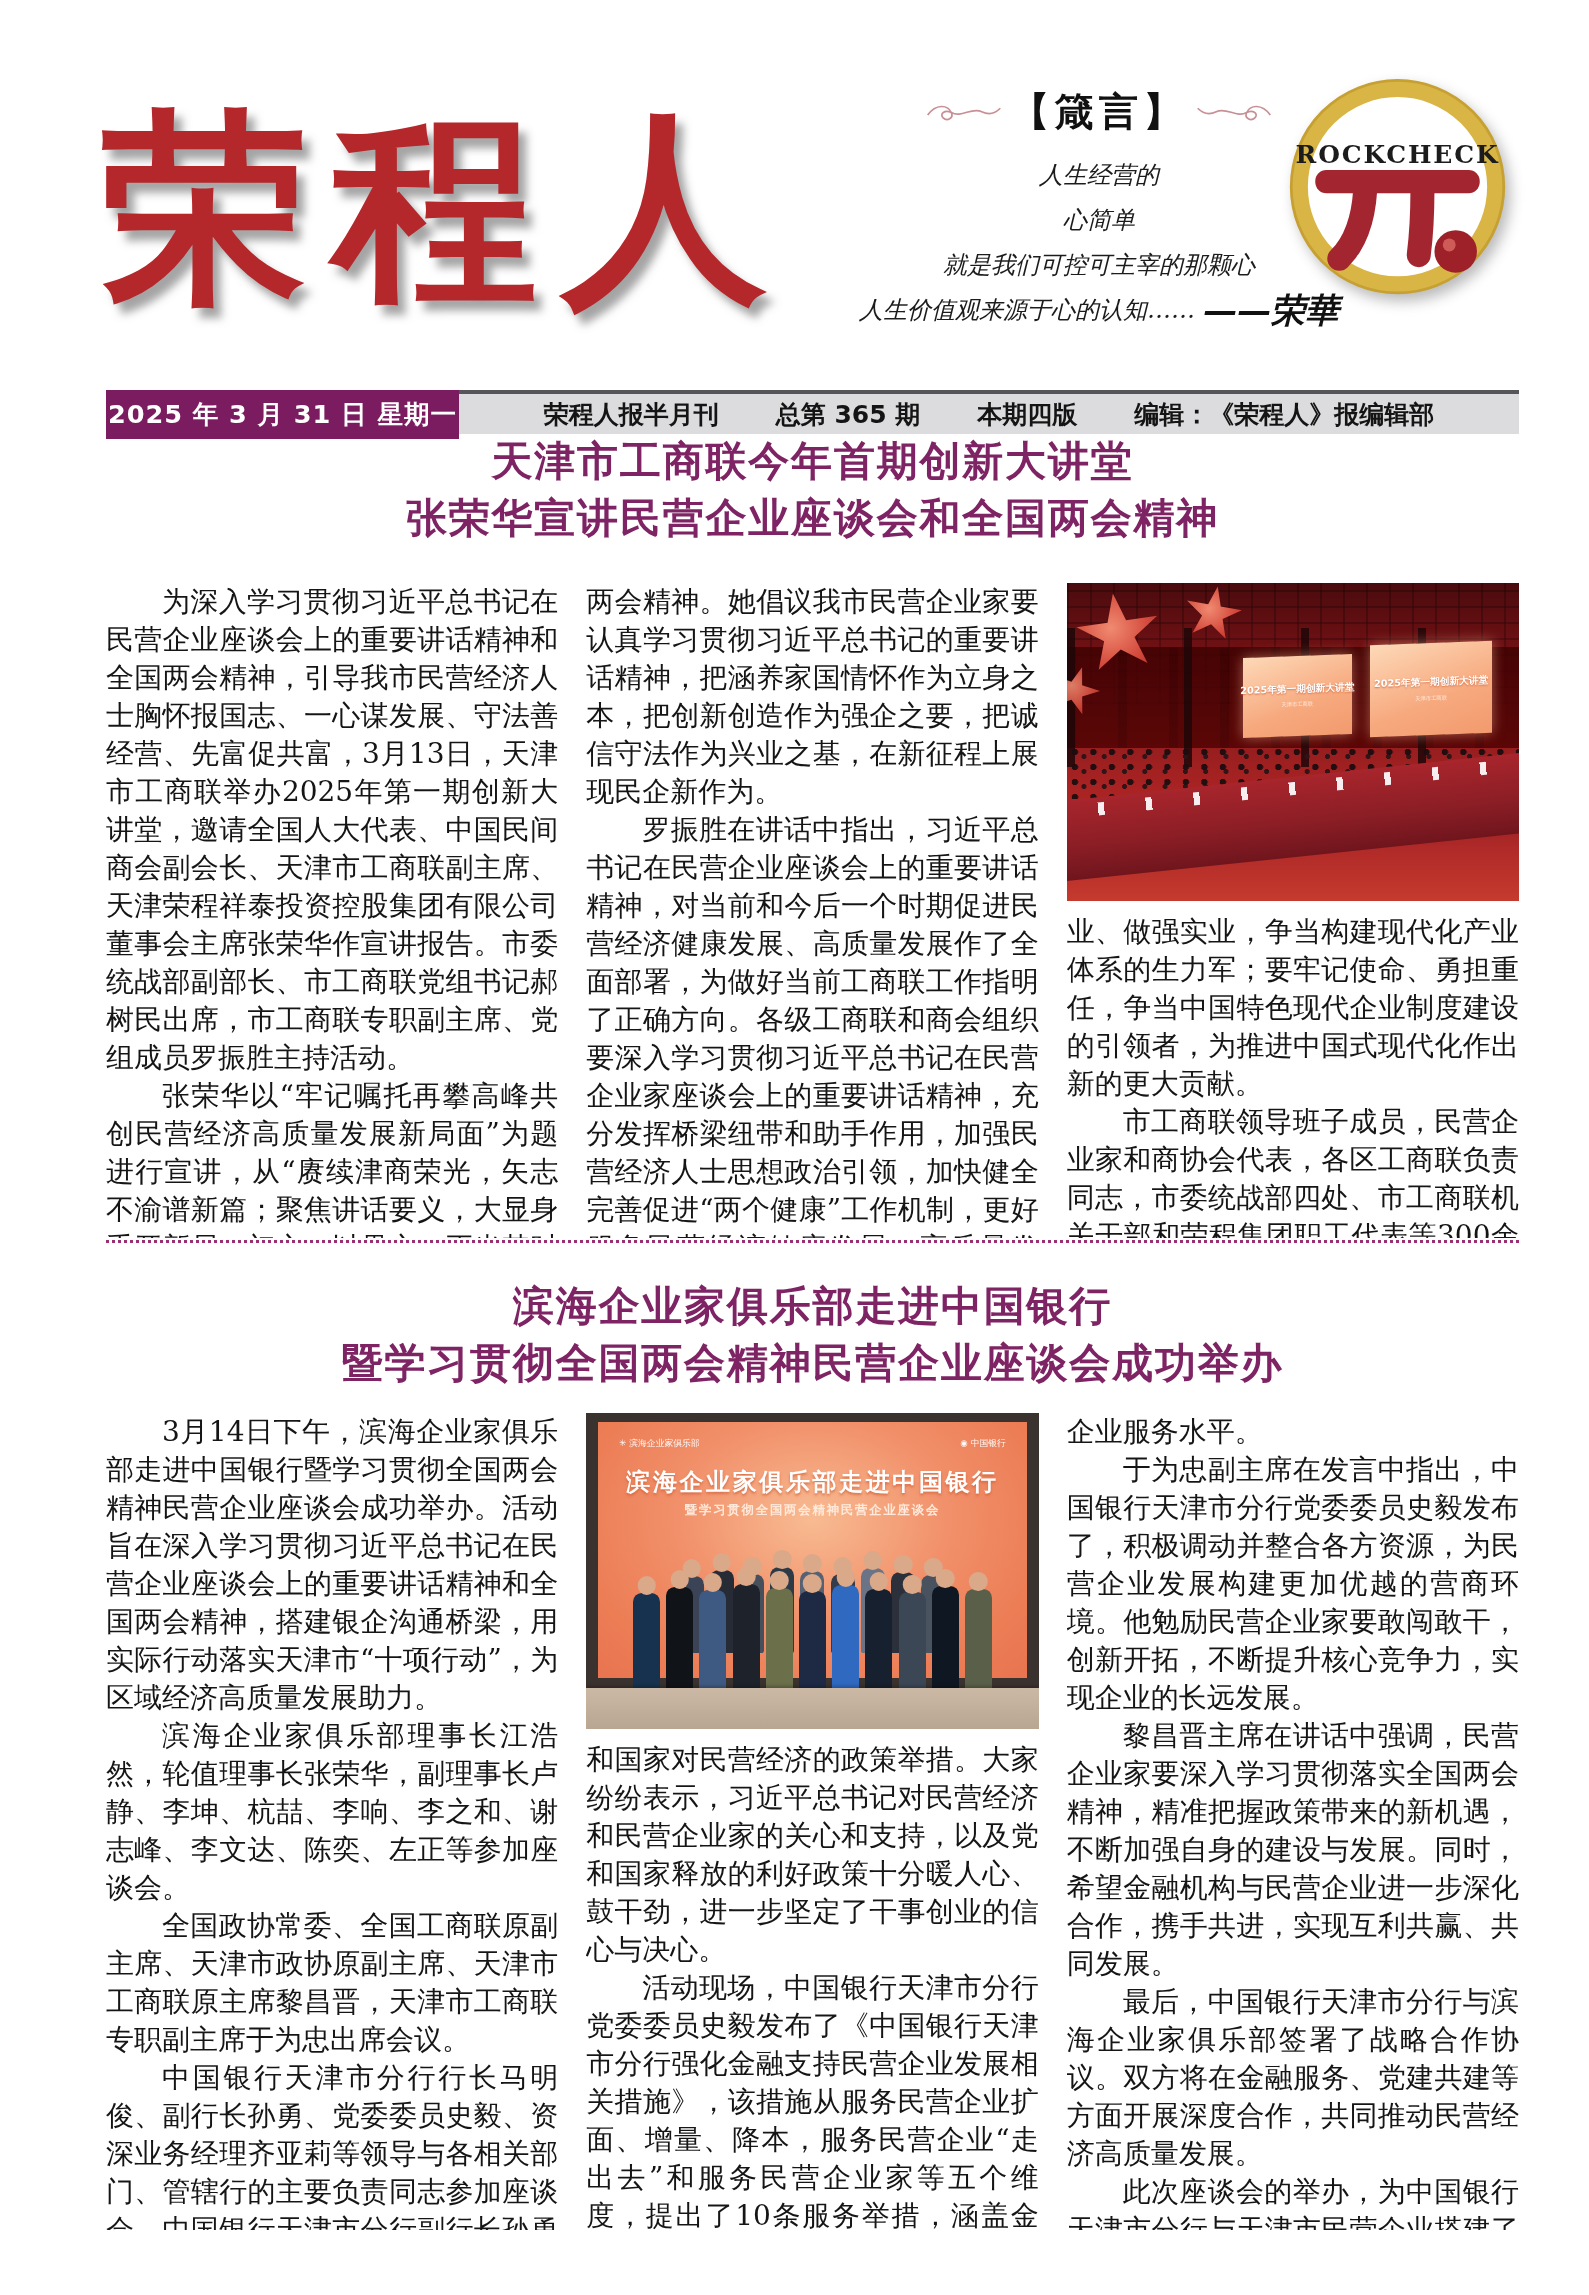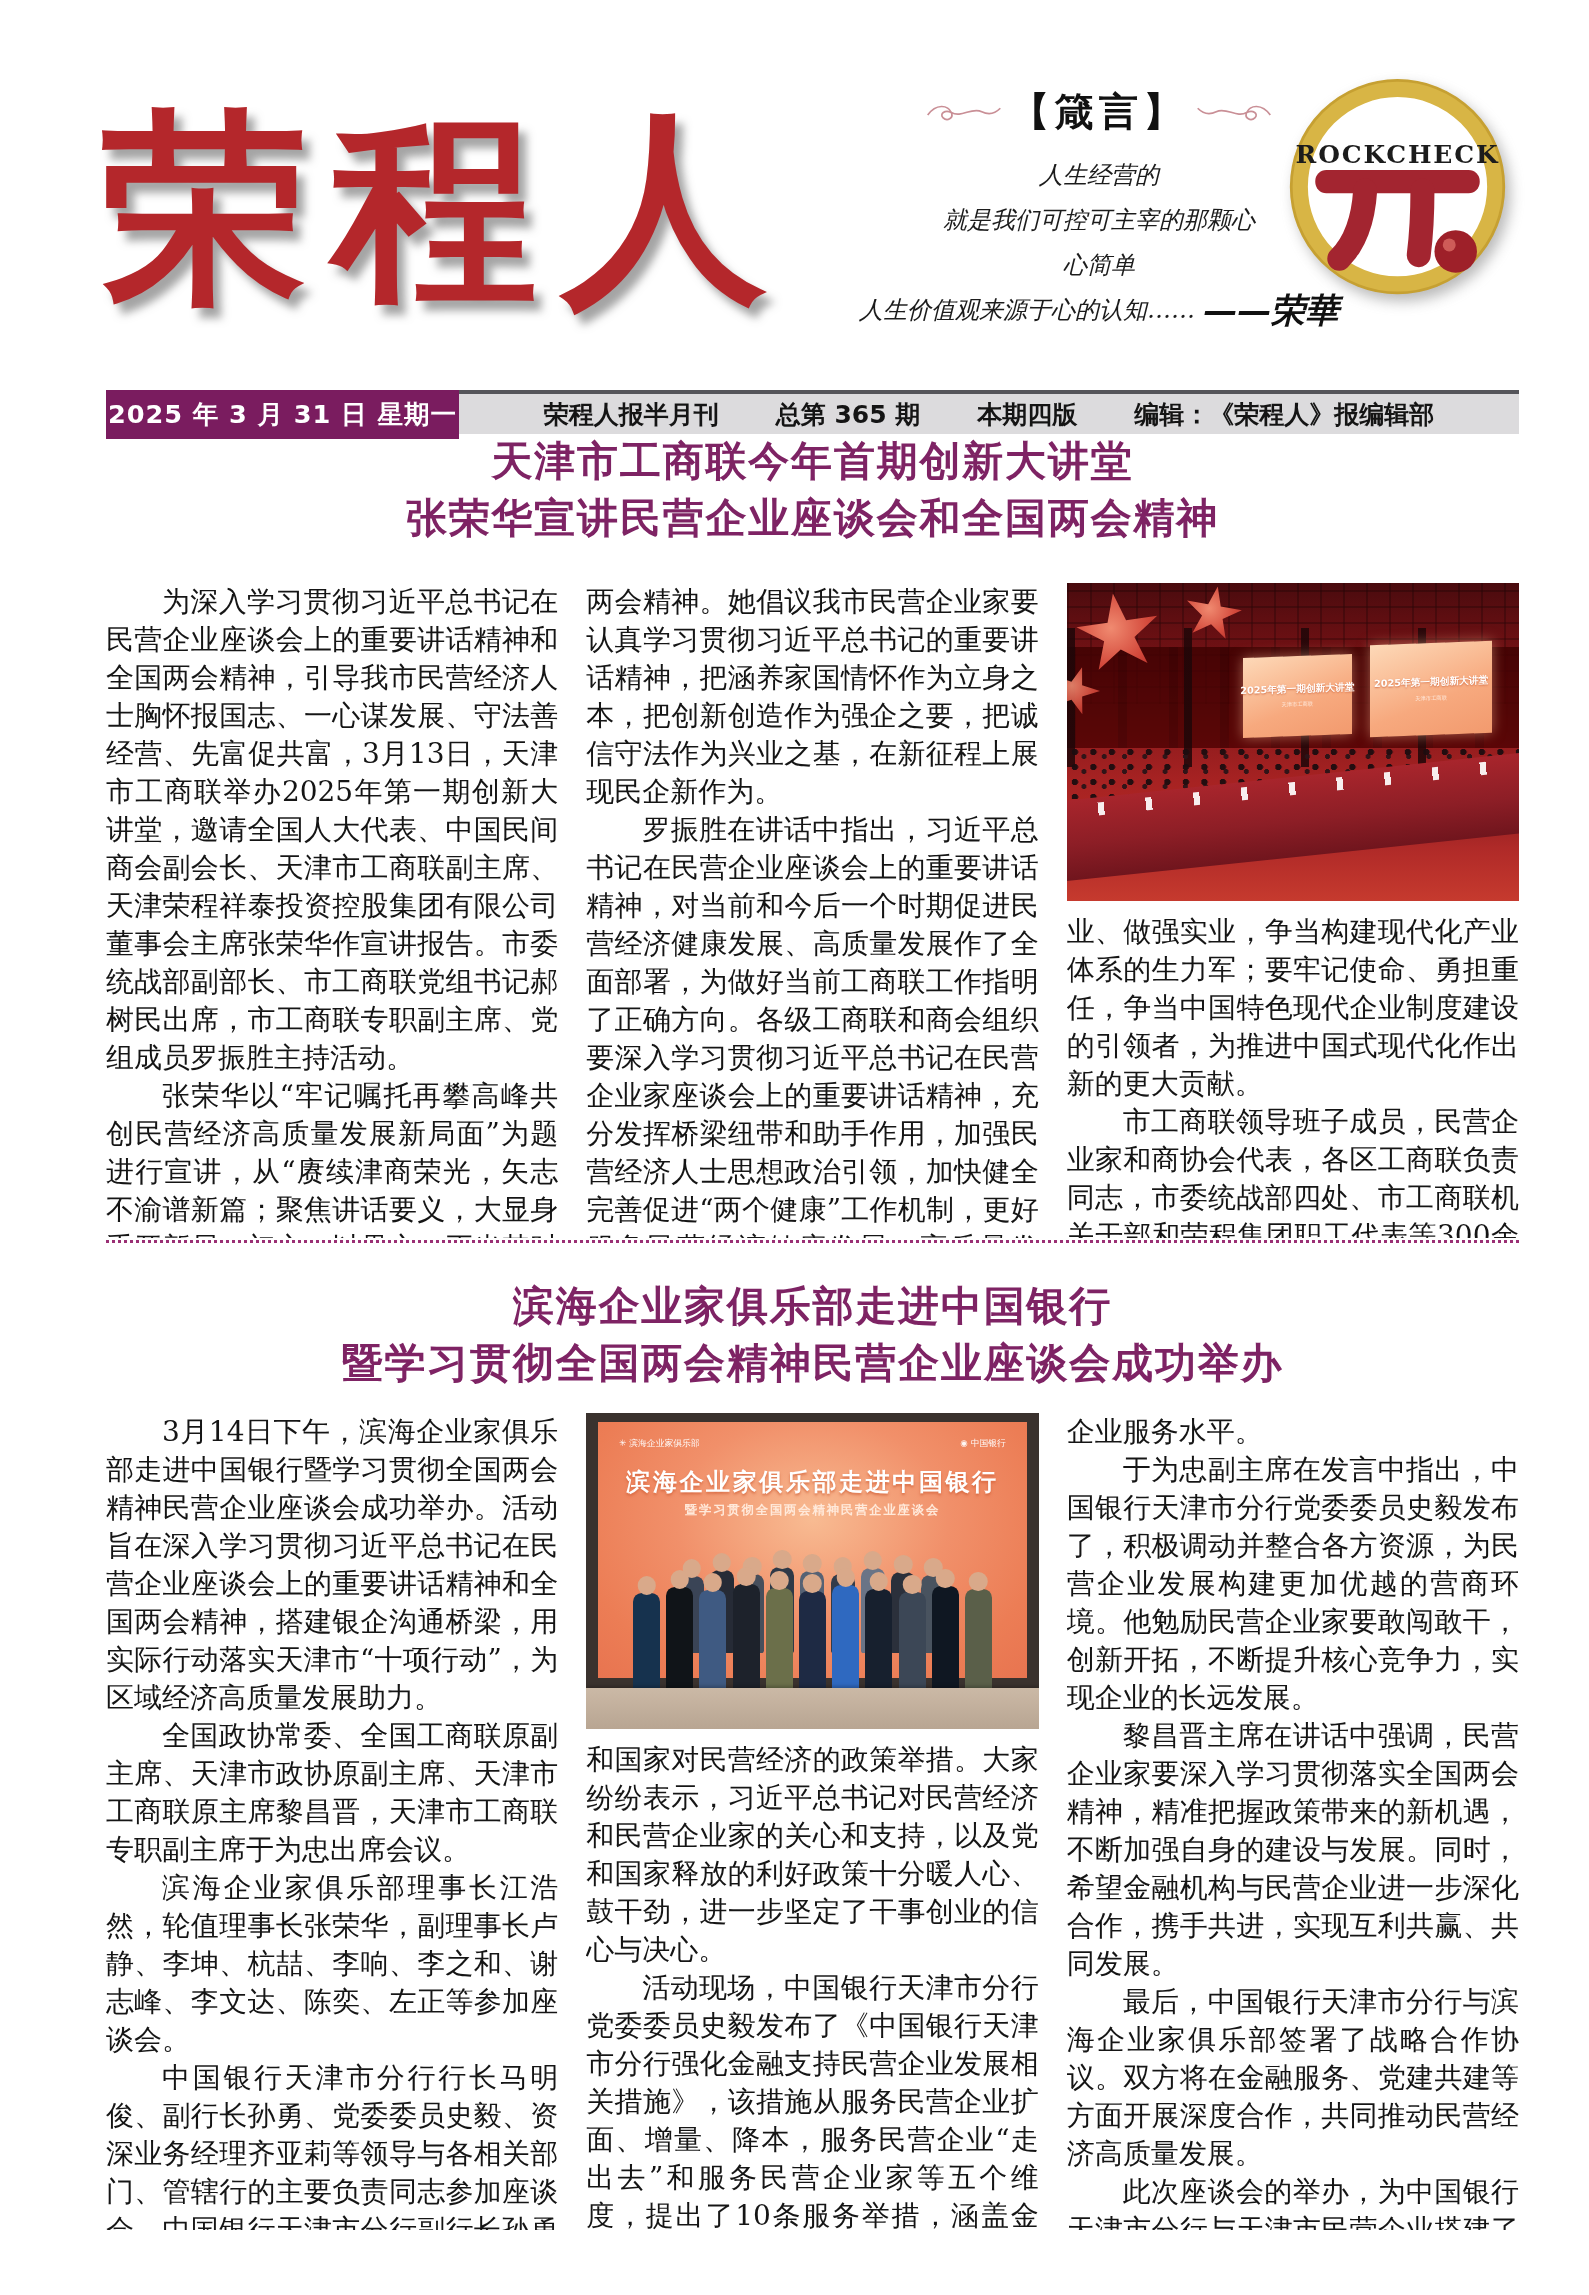--- a/index.html
+++ b/index.html
@@ -123,22 +123,22 @@
     <div class="motto-header">
       <svg class="flourish" viewBox="0 0 90 26">
         <path d="M2 16 C12 2 26 4 30 13 C33 20 25 24 20 19 C16 15 22 9 30 13 M30 13 C42 20 54 6 66 12 C76 17 84 12 88 8" fill="none" stroke="#c98f96" stroke-width="2"></path>
       </svg>
       <span class="motto-title">【箴言】</span>
       <svg class="flourish flip" viewBox="0 0 90 26">
         <path d="M2 16 C12 2 26 4 30 13 C33 20 25 24 20 19 C16 15 22 9 30 13 M30 13 C42 20 54 6 66 12 C76 17 84 12 88 8" fill="none" stroke="#c98f96" stroke-width="2"></path>
       </svg>
     </div>
     <div class="motto-line">人生经营的</div>
+    <div class="motto-line">心简单</div>
     <div class="motto-line">就是我们可控可主宰的那颗心</div>
-    <div class="motto-line">心简单</div>
     <div class="motto-lastrow">
       <span class="motto-line">人生价值观来源于心的认知……</span>
       <span class="motto-signature">——荣華</span>
     </div>
   </div>
 
   <div class="logo">
     <svg viewBox="0 0 250 250" width="231" height="231">
       <circle cx="125" cy="122" r="106" fill="#ffffff" stroke="#d8b545" stroke-width="18"></circle>
       <circle cx="125" cy="122" r="115" fill="none" stroke="#c6a032" stroke-width="3"></circle>
@@ -204,22 +204,22 @@
   <div class="divider"></div>
 
   <div class="headline hl2">
     <div>滨海企业家俱乐部走进中国银行</div>
     <div>暨学习贯彻全国两会精神民营企业座谈会成功举办</div>
   </div>
 
   <div class="cols cols2">
     <div class="col">
       <p>3月14日下午，滨海企业家俱乐部走进中国银行暨学习贯彻全国两会精神民营企业座谈会成功举办。活动旨在深入学习贯彻习近平总书记在民营企业座谈会上的重要讲话精神和全国两会精神，搭建银企沟通桥梁，用实际行动落实天津市“十项行动”，为区域经济高质量发展助力。</p>
+      <p>滨海企业家俱乐部理事长江浩然，轮值理事长张荣华，副理事长卢静、李坤、杭喆、李响、李之和、谢志峰、李文达、陈奕、左正等参加座谈会。</p>
       <p>全国政协常委、全国工商联原副主席、天津市政协原副主席、天津市工商联原主席黎昌晋，天津市工商联专职副主席于为忠出席会议。</p>
-      <p>滨海企业家俱乐部理事长江浩然，轮值理事长张荣华，副理事长卢静、李坤、杭喆、李响、李之和、谢志峰、李文达、陈奕、左正等参加座谈会。</p>
       <p>中国银行天津市分行行长马明俊、副行长孙勇、党委委员史毅、资深业务经理齐亚莉等领导与各相关部门、管辖行的主要负责同志参加座谈会。中国银行天津市分行副行长孙勇主持座谈会。</p>
       <p>在传达学习环节，全国人大代表张荣华、卢静，全国政协委员江浩然先后传达了民营企业座谈会精神、全国两会精神，深入解读了党</p>
     </div>
     <div class="col">
       <div class="photo photo2">
         <div class="p2-screen">
           <div class="p2-logo-left">✳ 滨海企业家俱乐部</div>
           <div class="p2-logo-right">◉ 中国银行</div>
           <div class="p2-title">滨海企业家俱乐部走进中国银行</div>
           <div class="p2-subtitle">暨学习贯彻全国两会精神民营企业座谈会</div>

